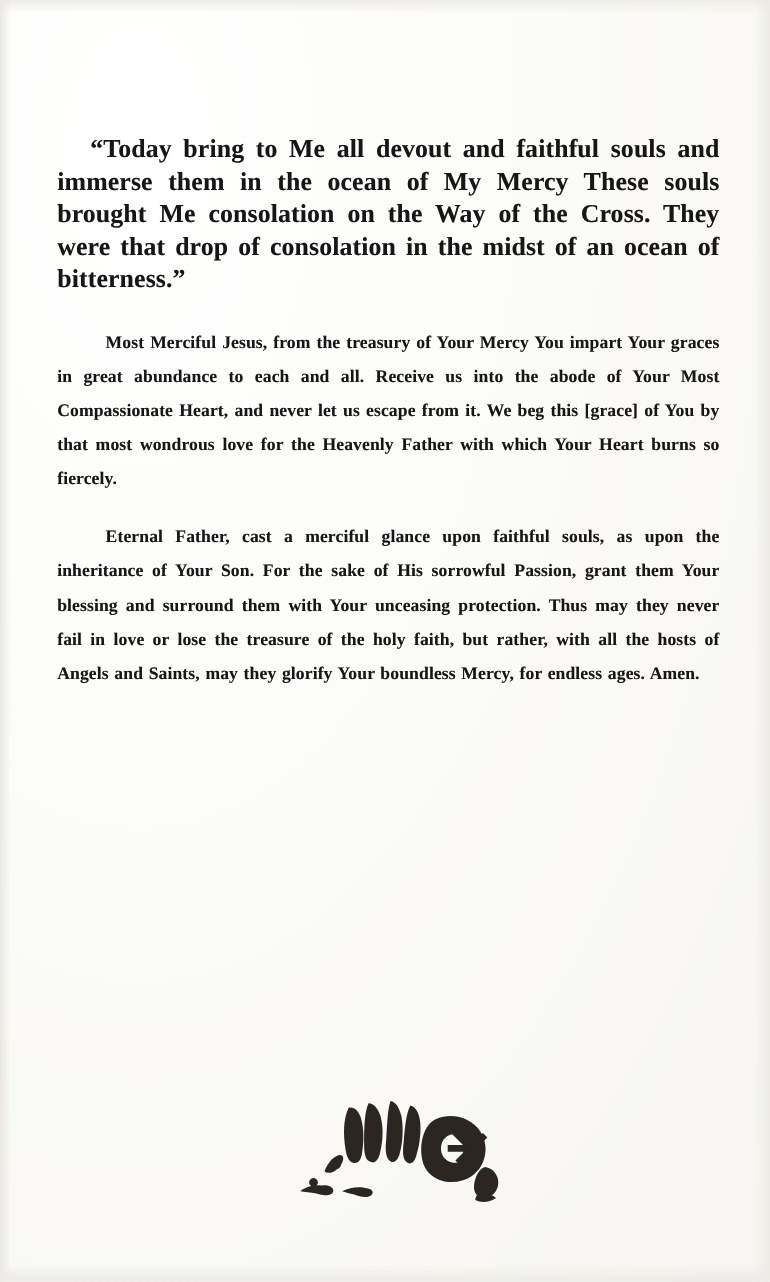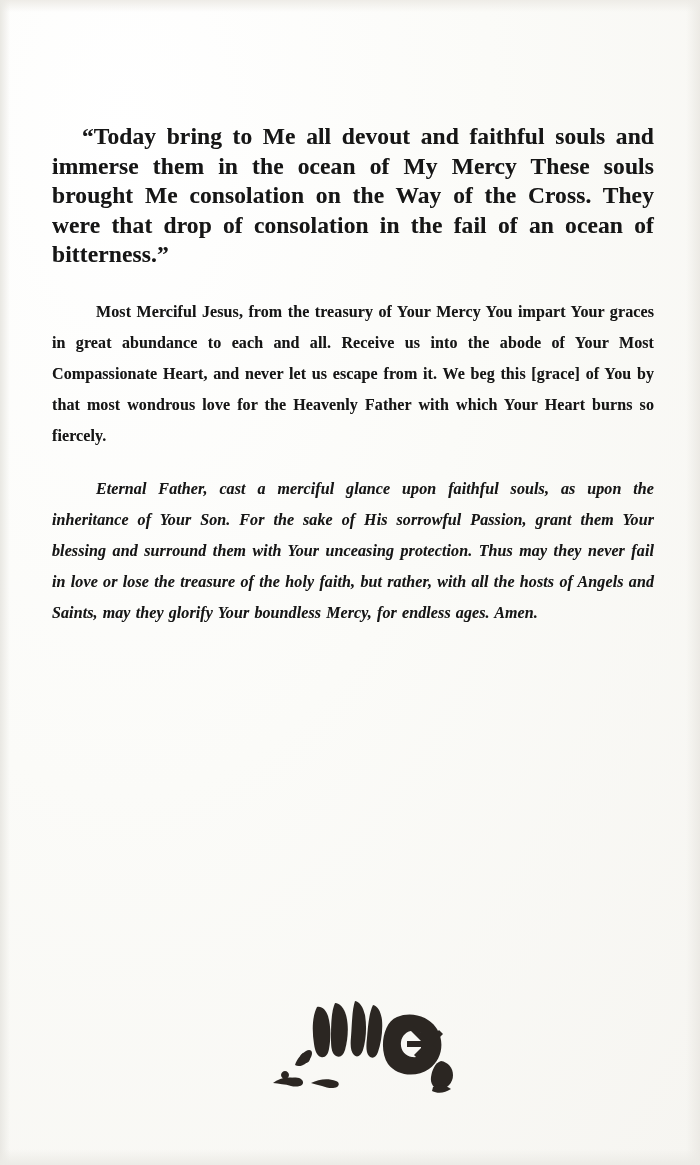--- a/index.html
+++ b/index.html
@@ -71,21 +71,20 @@
 
   .para.quote {
     font-size: 23.5px;
     line-height: 29.5px;
     text-indent: 30px;
     margin-bottom: 26px;
   }
 
   .para.last {
     margin-bottom: 0;
-    font-style: italic;
   }
 
   
   .ornament {
     position: absolute;
     left: 0;
     right: 0;
     bottom: 58px;
     display: flex;
     justify-content: center;
@@ -98,21 +97,21 @@
 </head>
 <body>
 
 <div class="page">
   <div class="page-edge-top"></div>
   <div class="page-edge-left"></div>
   <div class="page-edge-right"></div>
   <div class="page-edge-bottom"></div>
 
   <div class="content">
-    <p class="para quote">“Today bring to Me all devout and faithful souls and immerse them in the ocean of My Mercy These souls brought Me consolation on the Way of the Cross. They were that drop of consolation in the fail of an ocean of bitterness.”</p>
+    <p class="para quote">“Today bring to Me all devout and faithful souls and immerse them in the ocean of My Mercy These souls brought Me consolation on the Way of the Cross. They were that drop of consolation in the midst of an ocean of bitterness.”</p>
     <p class="para">Most Merciful Jesus, from the treasury of Your Mercy You impart Your graces in great abundance to each and all. Receive us into the abode of Your Most Compassionate Heart, and never let us escape from it. We beg this [grace] of You by that most wondrous love for the Heavenly Father with which Your Heart burns so fiercely.</p>
     <p class="para last">Eternal Father, cast a merciful glance upon faithful souls, as upon the inheritance of Your Son. For the sake of His sorrowful Passion, grant them Your blessing and surround them with Your unceasing protection. Thus may they never fail in love or lose the treasure of the holy faith, but rather, with all the hosts of Angels and Saints, may they glorify Your boundless Mercy, for endless ages. Amen.</p>
   </div>
 
   <div class="ornament">
     <svg width="210" height="120" viewBox="0 0 210 120" aria-hidden="true">
       <g fill="#2b2622">
 
         <path d="M28 96c6-5 16-7 24-4 3 1 5 3 4 5-1 3-6 3-10 2-6-2-12-2-18-3z"></path>
         <path d="M50 78c2-6 6-11 11-14 3-2 6-1 6 2 0 4-3 8-7 11-3 2-7 3-10 1z"></path>

